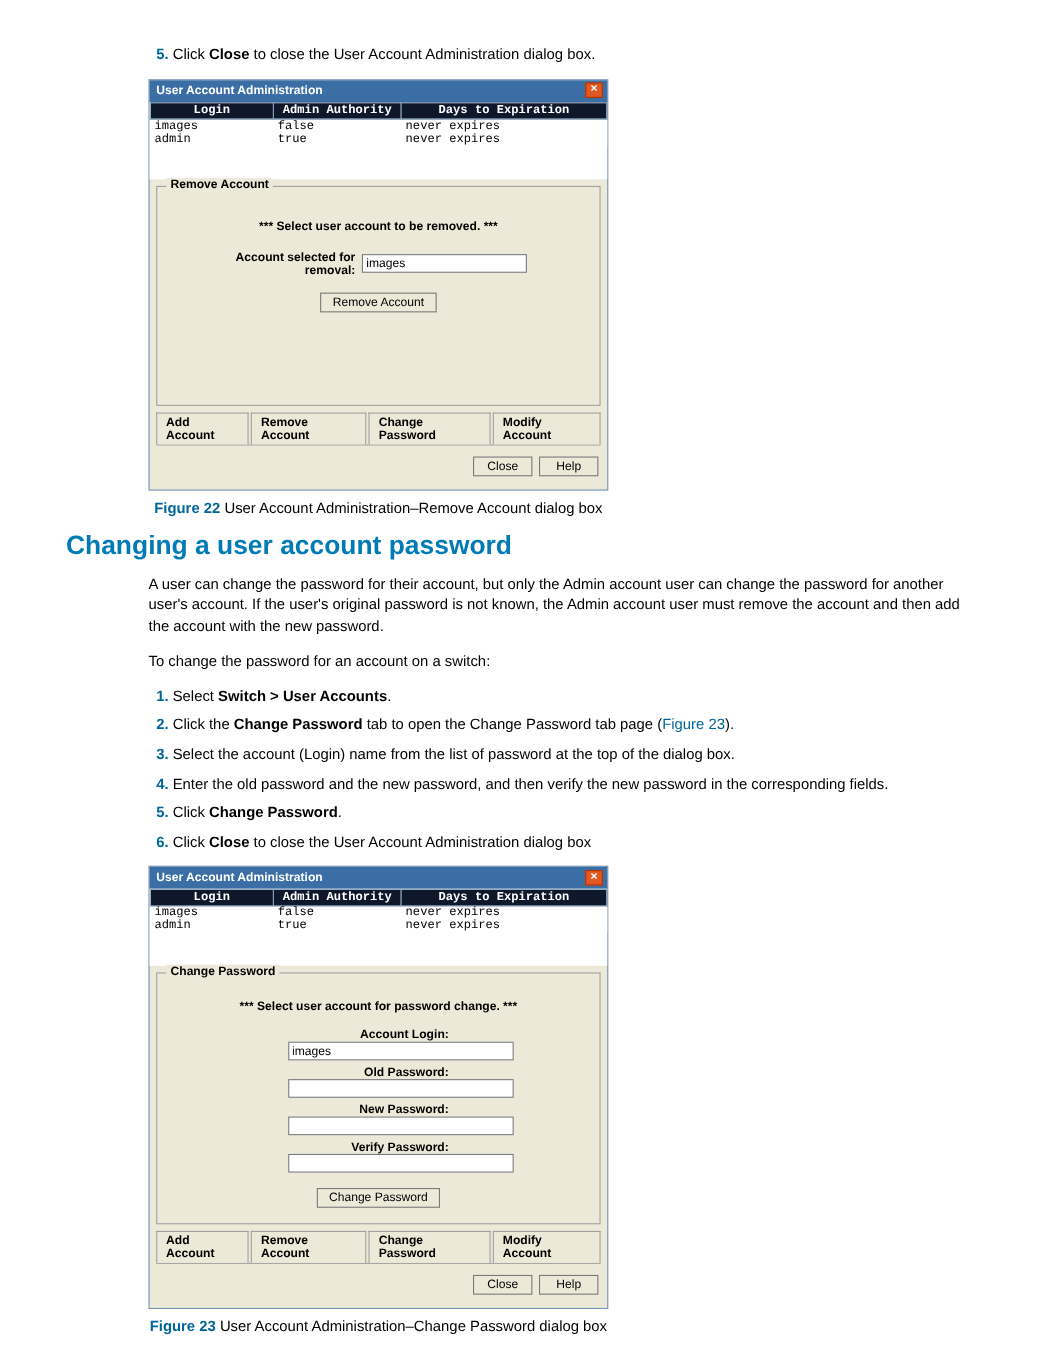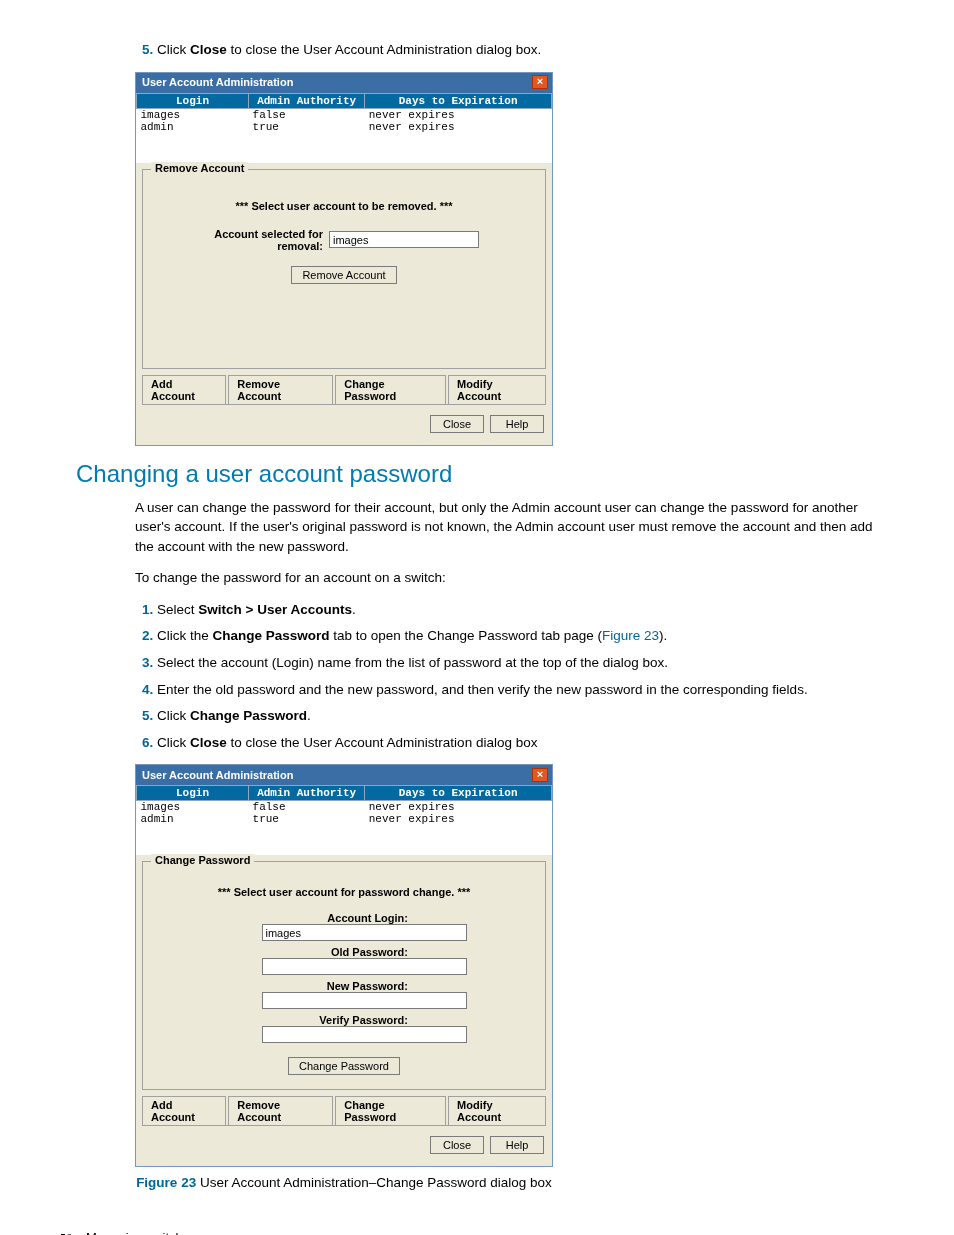--- a/index.html
+++ b/index.html
@@ -12,21 +12,21 @@
     background: #fff;
     width: 954px;
   }
   .content { margin-left: 75px; }
   ol.steps { margin: 0 0 12px 0; padding-left: 22px; }
   ol.steps > li { margin-bottom: 7px; line-height: 1.45; }
   ol.steps > li::marker { font-weight: bold; color: #006699; }
   .bold { font-weight: bold; }
   .figcap { text-align: center; margin: 8px 0 14px 0; font-size: 13.5px; }
   .figcap .fignum { font-weight: bold; color: #006699; }
-  h2.section { color: #007bb5; font-weight: normal; font-size: 24px; margin: 14px 0 10px 16px; }
+  h2.section { color: #007bb5; font-weight: bold; font-size: 24px; margin: 14px 0 10px 0; }
   p.body { margin: 0 0 12px 0; line-height: 1.45; }
   a.xref { color: #006699; text-decoration: none; }
 
   
   .dlg-wrap { margin: 10px 0 0 0; }
   .dlg {
     width: 418px;
     border: 1px solid #7596bf;
     background: #ece9d8;
     font-family: Tahoma, Arial, sans-serif;
@@ -48,21 +48,21 @@
     border: 1px solid #b03000;
     color: #fff;
     font-size: 11px;
     line-height: 11px;
     text-align: center;
     font-weight: bold;
     cursor: pointer;
   }
   .dlg-table { width: 100%; border-collapse: collapse; font-family: "Courier New", monospace; font-size: 11px; }
   .dlg-table th {
-    background: #0369a1;
+    background: #0f172a;
     color: #fff;
     font-weight: bold;
     text-align: center;
     border: 1px solid #8da7c4;
     padding: 1px 4px;
     font-family: "Courier New", monospace;
   }
   .dlg-table td { padding: 0 4px; background: #fff; }
   .dlg-tablearea { background: #fff; padding-bottom: 30px; }
   .dlg-group {
@@ -194,20 +194,23 @@
         <div class="dlg-tab">Change Password</div>
         <div class="dlg-tab">Modify Account</div>
       </div>
       <div class="dlg-footer">
         <button class="dlg-btn" style="width:54px">Close</button>
         <button class="dlg-btn" style="width:54px">Help</button>
       </div>
     </div>
   </div>
 
+  <div class="figcap" style="width:418px">
+    <span class="fignum">Figure 22</span><span> User Account Administration–Remove Account dialog box</span>
+  </div>
 </div>
 
 <h2 class="section">Changing a user account password</h2>
 
 <div class="content">
   <p class="body">A user can change the password for their account, but only the Admin account user can change the password for another user's account. If the user's original password is not known, the Admin account user must remove the account and then add the account with the new password.</p>
   <p class="body">To change the password for an account on a switch:</p>
 
   <ol class="steps">
     <li>

